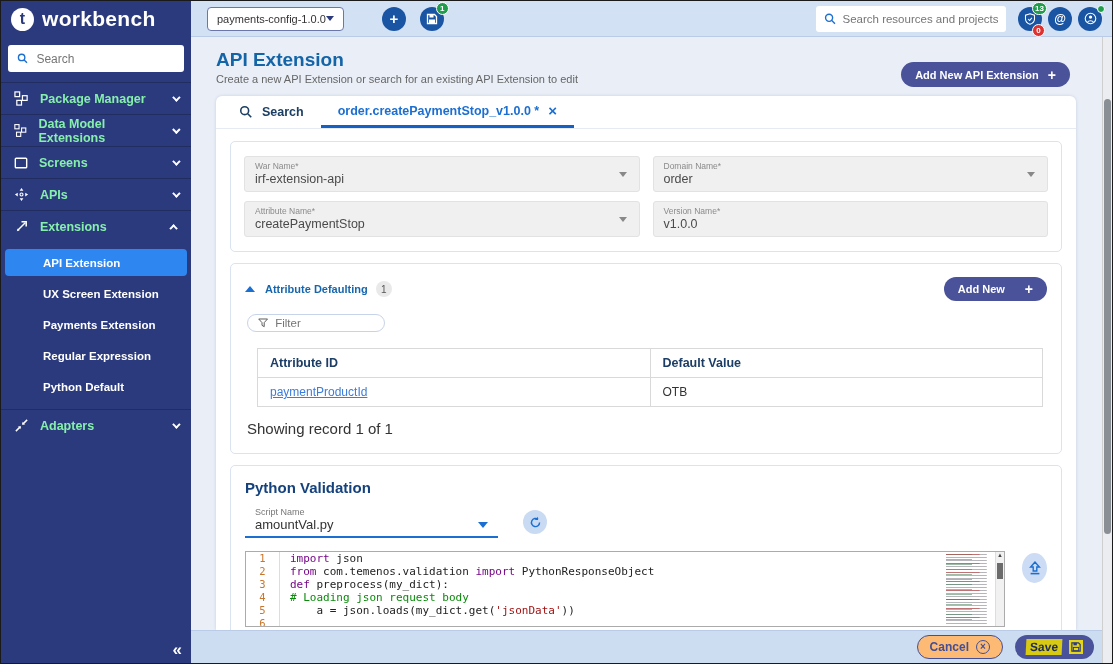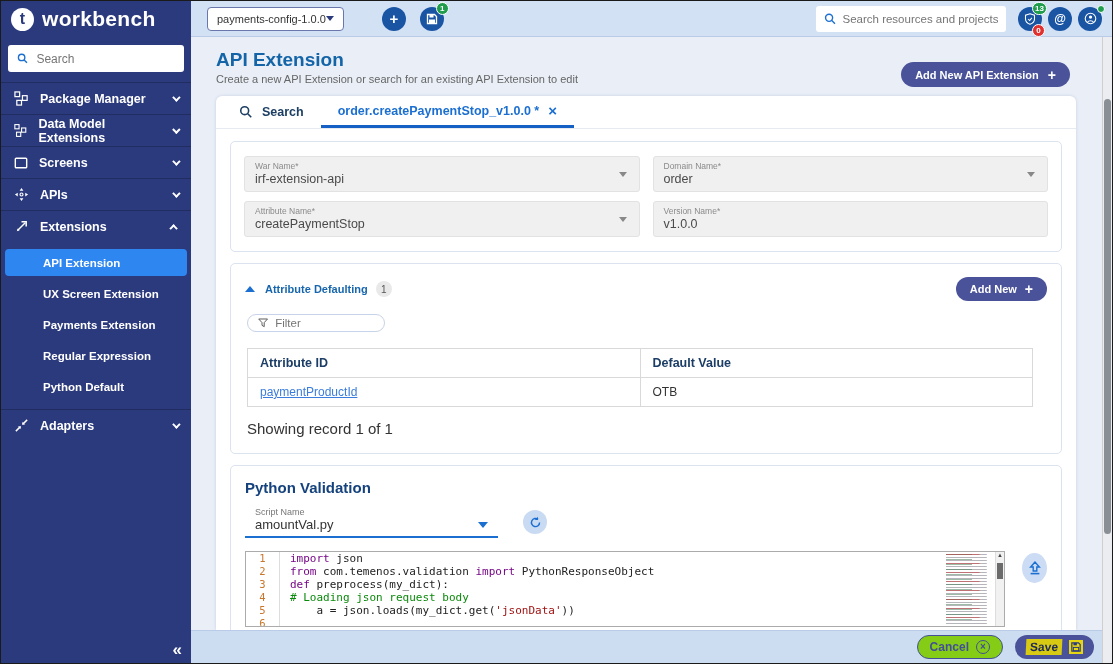--- a/index.html
+++ b/index.html
@@ -24,21 +24,21 @@
   .badge.br { bottom:-6px; right:-3px; background:#e03131; }
   .dot { position:absolute; width:8px; height:8px; border-radius:50%; background:#1f9d4d; border:1px solid #fff; top:-2px; right:-3px; }
 
   
   .bodyrow { flex:1; display:flex; min-height:0; }
 
   
   .sidebar { width:190px; flex-shrink:0; background:#2b3a7d; position:relative; padding-top:6px; }
   .side-search { margin:2px 7px 10px 7px; height:27px; background:#fff; border-radius:3px; display:flex; align-items:center; padding:0 9px; gap:8px; }
   .side-search input { border:0; outline:0; font-size:12px; color:#333; width:100%; font-family:"Liberation Sans",sans-serif; }
-  .nav-item { height:32px; display:flex; align-items:center; padding:0 13px; gap:11px; color:#ffffff; cursor:pointer; border-top:1px solid rgba(0,0,0,.22); }
+  .nav-item { height:32px; display:flex; align-items:center; padding:0 13px; gap:11px; color:#86efac; cursor:pointer; border-top:1px solid rgba(0,0,0,.22); }
   .nav-item:first-of-type { border-top:none; }
   .nav-label { font-size:12.5px; font-weight:bold; }
   .chev { width:6px; height:6px; border-right:2px solid #fff; border-bottom:2px solid #fff; margin-left:auto; }
   .chev.dn { transform:rotate(45deg) translateY(-2px); }
   .chev.up { transform:rotate(-135deg) translateY(-2px); }
   .submenu { padding:2px 0 4px 0; }
   .sub-item { height:26px; display:flex; align-items:center; padding-left:38px; color:#fff; font-size:11.5px; font-weight:bold; margin:5px 4px; border-radius:4px; cursor:pointer; }
   .sub-item.active { background:#2e86f0; height:27px; }
   .collapse-toggle { position:absolute; bottom:3px; right:9px; color:#fff; font-size:17px; font-weight:bold; cursor:pointer; }
 
@@ -62,24 +62,24 @@
   .field { position:relative; background:#f0f0f0; border:1px solid #e2e2e2; border-radius:3px; padding:4px 10px; height:36px; cursor:pointer; }
   .field .flabel { font-size:8.5px; color:#8a8a8a; }
   .field .fvalue { font-size:12.5px; color:#4a4a4a; margin-top:1px; }
   .field .fcaret { position:absolute; right:12px; top:15px; width:0; height:0; border-left:4px solid transparent; border-right:4px solid transparent; border-top:5px solid #888; }
 
   .card.attr { padding:13px 14px 12px; }
   .sec-head { display:flex; align-items:center; }
   .tri-up { width:0; height:0; border-left:5px solid transparent; border-right:5px solid transparent; border-bottom:6px solid #1b6fd1; margin-right:10px; cursor:pointer; }
   .sec-title { font-size:11px; font-weight:bold; color:#1766ad; }
   .count-badge { width:16px; height:16px; border-radius:50%; background:#e9e9e9; color:#555; font-size:10px; display:flex; align-items:center; justify-content:center; margin-left:8px; }
-  .addnew-btn { margin-left:auto; background:#4a5299; color:#fff; border:0; border-radius:13px; height:24px; padding:0 14px; font-size:11px; font-weight:bold; display:flex; align-items:center; gap:8px; cursor:pointer; font-family:"Liberation Sans",sans-serif; }
+  .addnew-btn { margin-left:auto; background:#4a5299; color:#fff; border:0; border-radius:13px; height:24px; padding:0 14px; font-size:11px; font-weight:bold; display:flex; align-items:center; gap:20px; cursor:pointer; font-family:"Liberation Sans",sans-serif; }
   .filter-pill { margin:13px 0 16px 2px; width:138px; height:18px; border:1px solid #c7d3e8; border-radius:10px; display:flex; align-items:center; padding:0 10px; gap:7px; }
   .filter-pill input { border:0; outline:0; font-size:11.5px; color:#333; width:100%; background:transparent; font-family:"Liberation Sans",sans-serif; }
-  table.attr-table { border-collapse:collapse; width:calc(100% - 16px); margin-left:2px;padding-left:31px; }
+  table.attr-table { border-collapse:collapse; width:calc(100% - 16px); margin-left:12px;padding-left:31px; }
   .attr-table th, .attr-table td { border:1px solid #d9d9d9; text-align:left; padding:7px 12px; }
   .attr-table th { font-size:12.5px; color:#1c3e66; font-weight:bold; width:50%; }
   .attr-table td { font-size:12px; color:#333; }
   .attr-link { color:#3b7ddd; text-decoration:underline; cursor:pointer; }
   .record-count { margin:13px 0 4px 2px; font-size:15px; color:#333; }
 
   .card.python { padding:13px 14px; height:172px; margin-bottom:0; }
   .py-title { font-size:15px; font-weight:bold; color:#15427c; }
   .script-row { display:flex; align-items:flex-start; margin-top:9px; }
   .script-dd { width:253px; border-bottom:2px solid #1a6fd0; padding:2px 8px 4px 10px; position:relative; cursor:pointer; }
@@ -103,21 +103,21 @@
       repeating-linear-gradient(180deg, rgba(120,120,130,.55) 0 1px, transparent 1px 3px);
     background-size: 70% 100%, 55% 100%, 85% 100%; background-repeat:no-repeat; }
   .ed-scroll { position:absolute; right:0; top:0; bottom:0; width:9px; background:#f1f1f1; border-left:1px solid #ddd; }
   .ed-thumb { position:absolute; left:1px; right:1px; top:11px; height:16px; background:#6b6b6b; }
   .ed-arrow { position:absolute; top:0px; left:1px; font-size:6px; color:#444; }
   .upload-btn { margin-left:17px; margin-top:2px; width:30px; height:30px; border-radius:50%; background:#ccdcf5; border:0; display:flex; align-items:center; justify-content:center; cursor:pointer; }
 
   
   .footer { height:33px; flex-shrink:0; background:#cdddf1; border-top:1px solid #b9cbe6; display:flex; align-items:center; justify-content:flex-end; gap:12px; padding-right:18px; }
   .btn-pill { height:24px; border-radius:12px; display:flex; align-items:center; gap:7px; font-size:12px; font-weight:bold; padding:0 12px; cursor:pointer; font-family:"Liberation Sans",sans-serif; }
-  .cancel-btn { background:#84cc16; border:1.5px solid #434f96; color:#434f96; }
+  .cancel-btn { background:#fdba74; border:1.5px solid #434f96; color:#434f96; }
   .circ-x { width:14px; height:14px; border:1.4px solid #434f96; border-radius:50%; display:flex; align-items:center; justify-content:center; font-size:10px; line-height:1; }
   .save-btn { background:#4a5299; border:0; padding:0 11px; }
   .save-label { background:#d8ca12; color:#1e2a5a; padding:1px 4px; transform:skewX(-3deg); }
   .save-icon { width:14px; height:14px; background:#e6d512; display:flex; align-items:center; justify-content:center; }
   .addpkg-btn { background:#fbfcfe; border:1px solid #9aa7bd; color:#4a4a4a; font-weight:normal; }
 
   
   .page-scroll { position:absolute; right:0; top:0; bottom:0; width:10px; background:#ecedf0; border-left:1px solid #cfcfcf; }
   .page-thumb { position:absolute; left:1px; right:1px; top:62px; height:435px; background:#8a8f96; border-radius:4px; }
 

